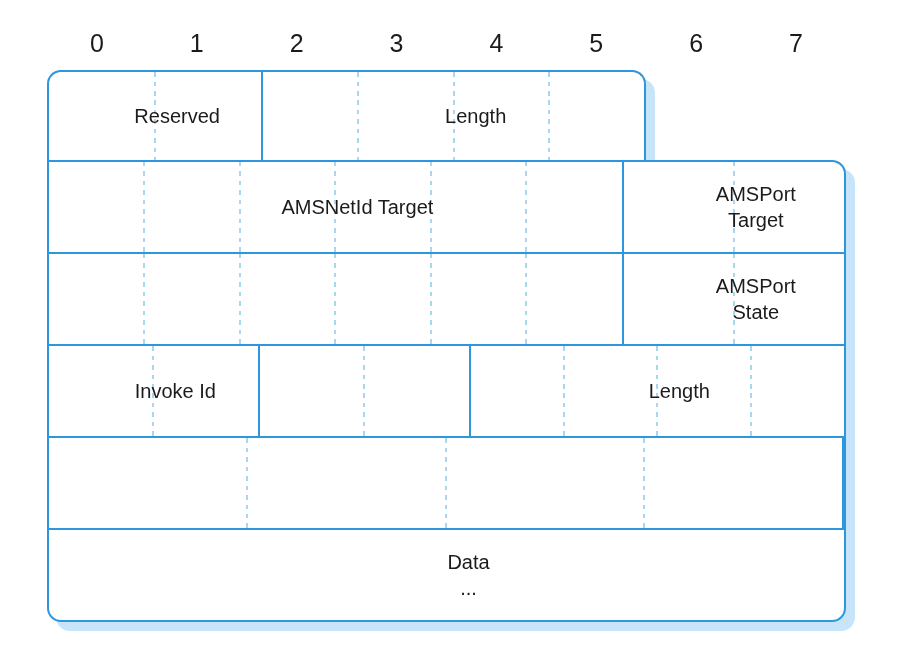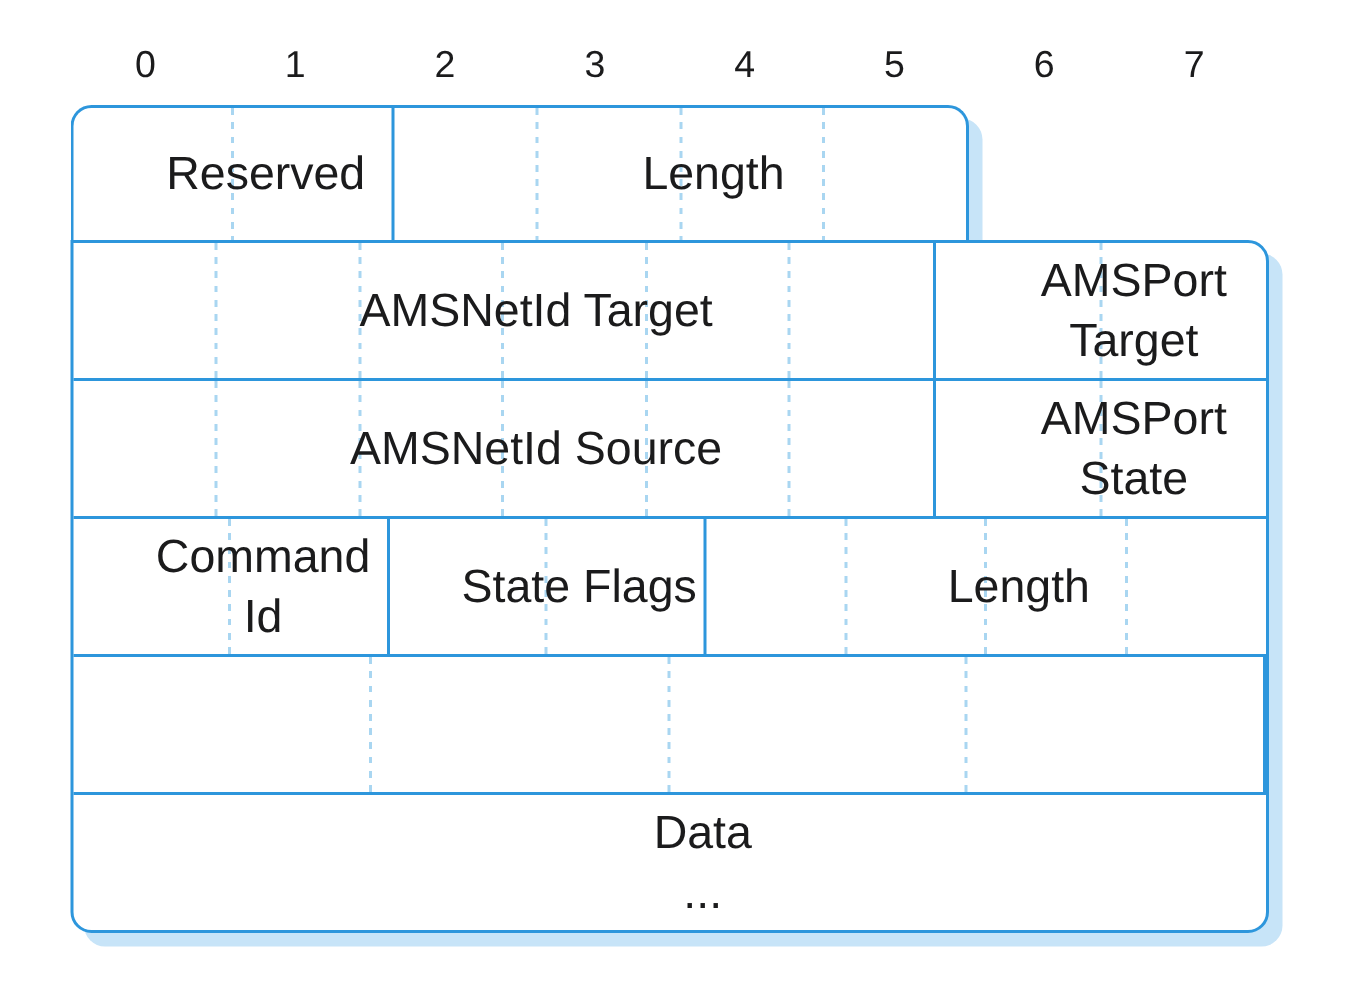--- a/index.html
+++ b/index.html
@@ -35,21 +35,21 @@
     left:47px;top:160px;width:799px;height:462px;
     border-radius:0 14px 14px 14px;
     flex-direction:column;
   }
   .row{flex:1;display:flex;border-bottom:2.5px solid var(--border);min-height:0;}
   .row:last-child{border-bottom:none;}
   .cell{
     position:relative;display:flex;flex-direction:column;
     align-items:center;justify-content:center;
     border-right:2.5px solid var(--border);
-    font-size:31px;line-height:1.3;text-align:center;
+    font-size:20px;line-height:1.3;text-align:center;
     min-width:0;
     padding-left:44px;
   }
   .cell.last{border-right:none;}
   .b2{flex:2}.b4{flex:4}.b6{flex:6}.b8{flex:8}
   .dash{
     position:absolute;top:0;bottom:0;width:2px;transform:translateX(-50%);
     background:repeating-linear-gradient(to bottom,var(--dash) 0 4.5px,transparent 4.5px 9.5px);
   }
   .lbl{position:relative;}
@@ -101,37 +101,35 @@
       </div>
     </div>
 
     <div class="row">
       <div class="cell b6">
         <i class="dash" style="left:16.667%"></i>
         <i class="dash" style="left:33.333%"></i>
         <i class="dash" style="left:50%"></i>
         <i class="dash" style="left:66.667%"></i>
         <i class="dash" style="left:83.333%"></i>
-        <span class="lbl">AMSNetId Source</span>
       </div>
       <div class="cell b2 last">
         <i class="dash" style="left:50%"></i>
         <span class="lbl">AMSPort</span>
         <span class="lbl">State</span>
       </div>
     </div>
 
     <div class="row">
       <div class="cell b2">
         <i class="dash" style="left:50%"></i>
-        <span class="lbl">Command Id</span>
+        <span class="lbl">Invoke Id</span>
       </div>
       <div class="cell b2">
         <i class="dash" style="left:50%"></i>
-        <span class="lbl">State Flags</span>
       </div>
       <div class="cell b4 last">
         <i class="dash" style="left:25%"></i>
         <i class="dash" style="left:50%"></i>
         <i class="dash" style="left:75%"></i>
         <span class="lbl">Length</span>
       </div>
     </div>
 
     <div class="row">

